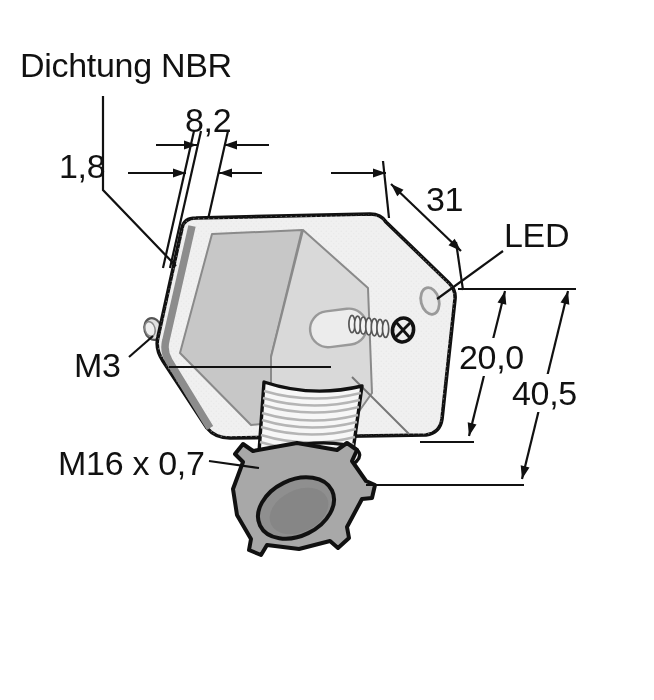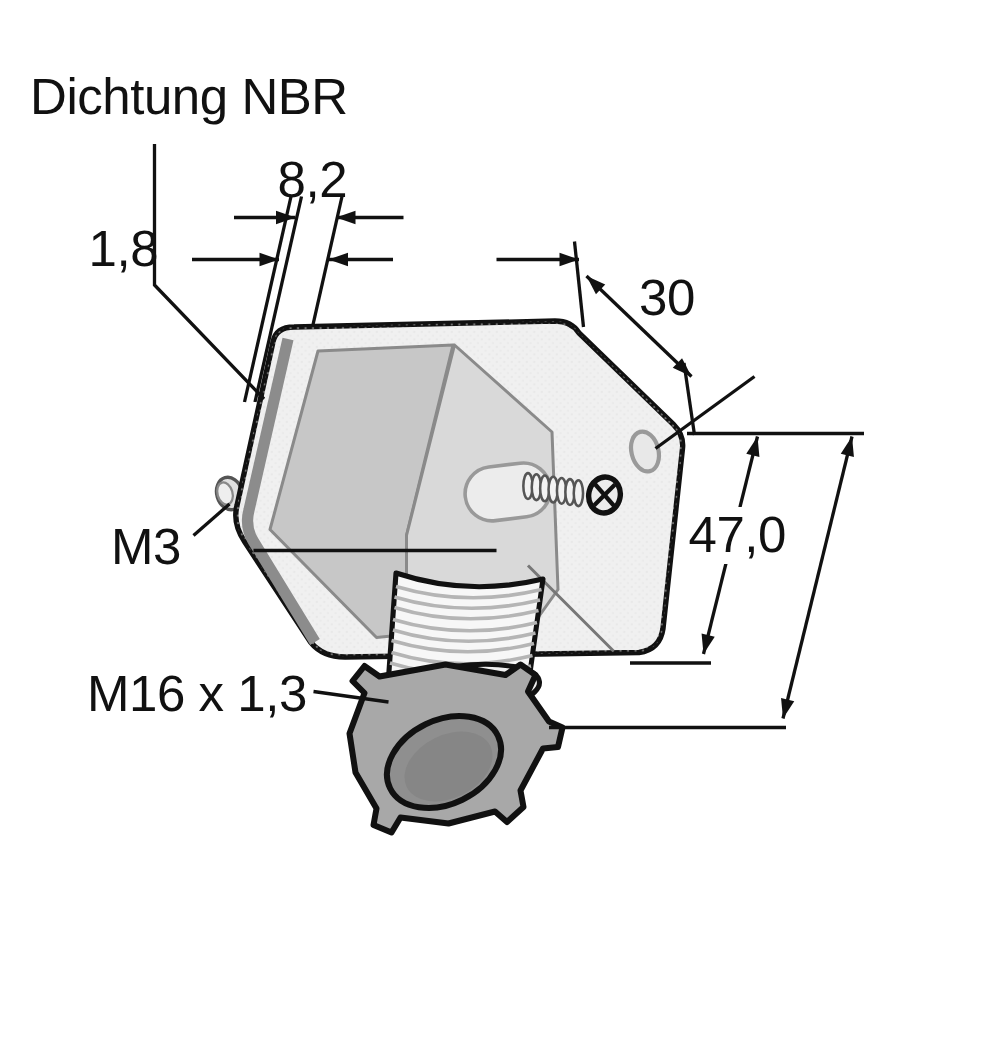--- a/index.html
+++ b/index.html
@@ -139,17 +139,19 @@
       <polyline points="103,96 103,190 176,266" fill="none"></polyline>
       <line x1="503" y1="251" x2="437" y2="299"></line>
       <line x1="129" y1="357" x2="153" y2="336"></line>
       <line x1="209" y1="461" x2="259" y2="468"></line>
     </g>
   </svg>
 
   <div class="lbl" style="left:20px;top:46px">Dichtung NBR</div>
   <div class="lbl" style="left:185px;top:101px">8,2</div>
   <div class="lbl" style="left:59px;top:147px">1,8</div>
-  <div class="lbl" style="left:426px;top:180px">30</div>
+  <div class="lbl" style="left:426px;top:180px">31</div>
+  <div class="lbl" style="left:504px;top:216px">LED</div>
   <div class="lbl" style="left:74px;top:346px">M3</div>
-  <div class="lbl masked" style="left:456px;top:338px">47,0</div>
-  <div class="lbl" style="left:58px;top:444px">M16 x 1,3</div>
+  <div class="lbl masked" style="left:456px;top:338px">20,0</div>
+  <div class="lbl masked" style="left:509px;top:374px">40,5</div>
+  <div class="lbl" style="left:58px;top:444px">M16 x 0,7</div>
 </div>
 
 </body></html>

